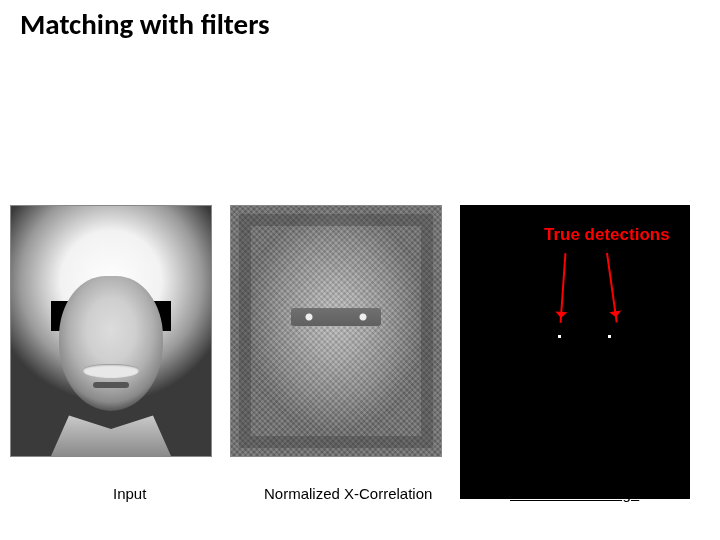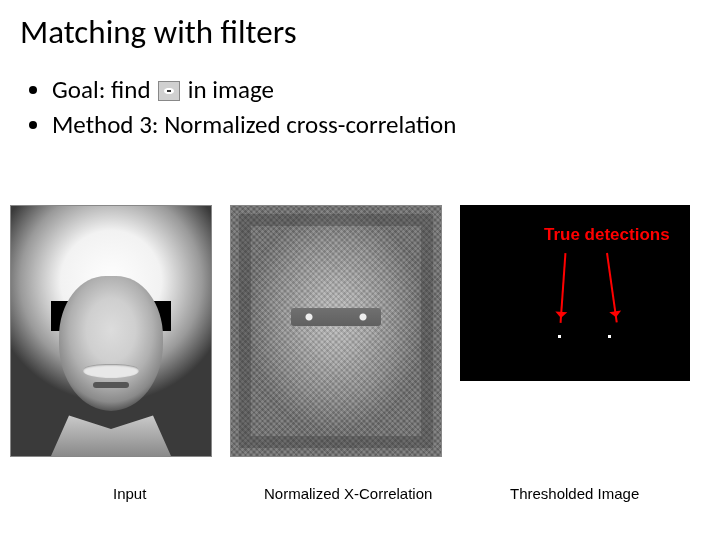--- a/index.html
+++ b/index.html
@@ -13,23 +13,23 @@
     overflow: hidden;
   }
   .slide {
     width: 720px;
     height: 540px;
     position: relative;
   }
   .title {
     position: absolute;
     left: 20px;
-    top: 12px;
-    font-size: 33px;
-    font-weight: 400;
+    top: 6px;
+    font-size: 29px;
+    font-weight: 700;
   }
   .bullets {
     position: absolute;
     left: 28px;
     top: 72px;
     font-size: 25px;
     line-height: 1.4;
   }
   .bullets ul {
     margin: 0;
@@ -124,21 +124,21 @@
     width: 90px; height: 18px;
     background:
       radial-gradient(circle at 20% 50%, #eee 0 3px, rgba(0,0,0,0) 4px),
       radial-gradient(circle at 80% 50%, #eee 0 3px, rgba(0,0,0,0) 4px),
       linear-gradient(#707070,#606060);
     border-radius: 3px;
   }
   
   .thresh-img {
     width: 230px;
-    height: 176px;
+    height: 294px;
     background: #000;
     position: relative;
   }
   .dot {
     position: absolute;
     width: 3px; height: 3px;
     background: #fff;
   }
   .dot1 { left: 98px; top: 130px; }
   .dot2 { left: 148px; top: 130px; }
@@ -168,39 +168,29 @@
   .captions {
     position: absolute;
     left: 0;
     top: 485px;
     width: 720px;
     font-family: Arial, sans-serif;
     font-size: 15px;
   }
   .cap1 { position: absolute; left: 88px; margin-left: 25px; }
   .cap2 { position: absolute; left: 264px; }
-  .cap3 { position: absolute; left: 510px; }
+  .cap3 { position: absolute; left: 510px; text-decoration: underline; }
 </style>
 </head>
 <body>
 
 <div class="slide">
 
   <div class="title">Matching with filters</div>
 
-  <div class="bullets">
-    <ul>
-      <li>
-        <span>Goal: find</span>
-        <span class="eye-icon"></span>
-        <span>in image</span>
-      </li>
-      <li>Method 3: Normalized cross-correlation</li>
-    </ul>
-  </div>
 
   <div class="img-row">
 
     <div class="panel">
       <div class="input-img">
         <div class="input-face"></div>
         <div class="input-mustache"></div>
         <div class="input-mouth"></div>
         <div class="input-collar"></div>
       </div>

